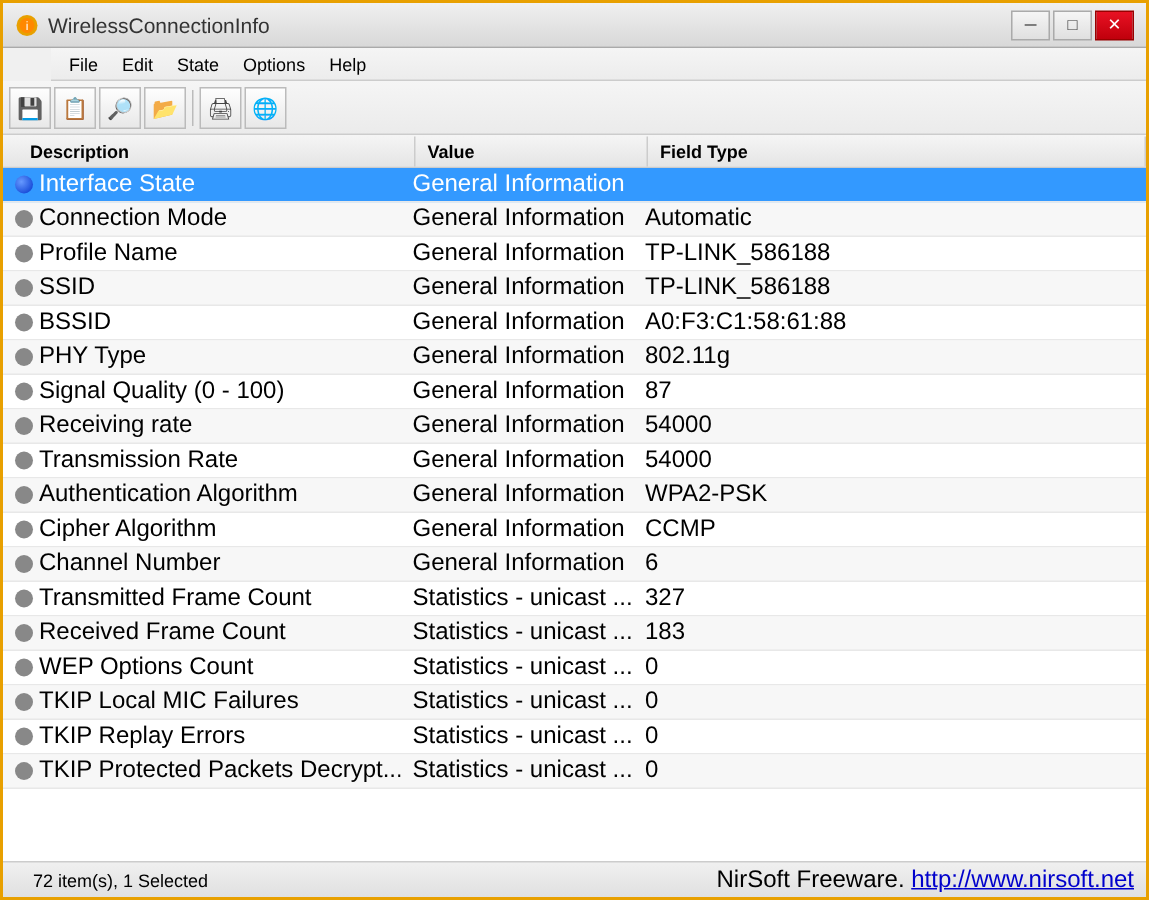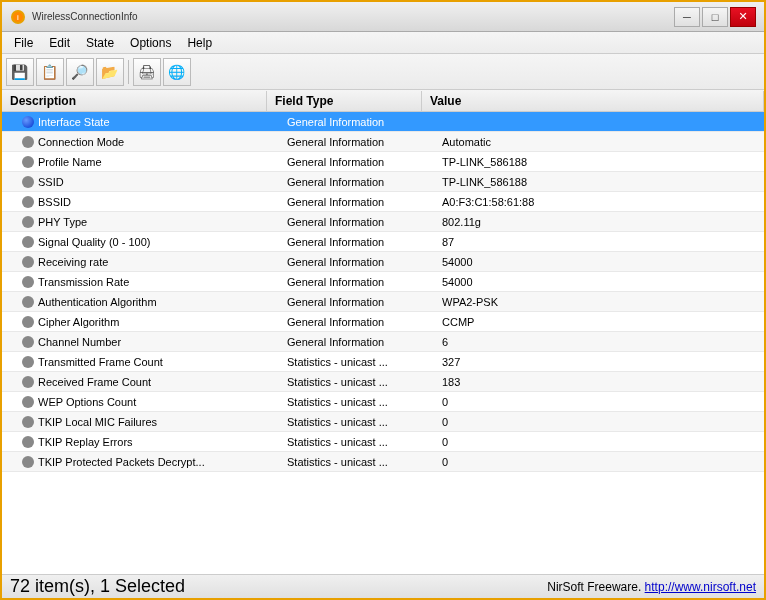--- a/index.html
+++ b/index.html
@@ -25,21 +25,21 @@
     .title-bar-left {
       display: flex;
       align-items: center;
       gap: 6px;
     }
     .title-icon {
       width: 16px;
       height: 16px;
     }
     .title-text {
-      font-size: 10px;
+      font-size: 14px;
       color: #333;
     }
     .title-bar-controls {
       display: flex;
       gap: 2px;
     }
     .title-btn {
       width: 26px;
       height: 20px;
       border: 1px solid #aaa;
@@ -58,20 +58,21 @@
     }
 
     
     .menu-bar {
       background: linear-gradient(to bottom, #f5f5f5, #ececec);
       height: 22px;
       display: flex;
       align-items: center;
       padding: 0 4px;
       border-bottom: 1px solid #ccc;
+      margin-left: 32px;
     }
     .menu-item {
       padding: 2px 8px;
       cursor: pointer;
       font-size: 12px;
       color: #000;
     }
 
     
     .toolbar {
@@ -121,20 +122,21 @@
       background: white;
     }
 
     .table-header {
       display: grid;
       grid-template-columns: 265px 155px 1fr;
       background: linear-gradient(to bottom, #f5f5f5, #e5e5e5);
       border-bottom: 1px solid #ccc;
       min-height: 22px;
       align-items: center;
+      padding-left: 10px;
     }
     .table-header-cell {
       padding: 3px 8px;
       font-weight: bold;
       font-size: 12px;
       color: #000;
       border-right: 1px solid #ccc;
     }
 
     .table-body {
@@ -153,22 +155,22 @@
       background: #ffffff;
     }
     .table-row:nth-child(even) {
       background: #f7f7f7;
     }
     .table-row.selected {
       background: #3399ff !important;
       color: white;
     }
     .table-cell {
-      padding: 2px 20px;
-      font-size: 11px;
+      padding: 2px 8px;
+      font-size: 16px;
       display: flex;
       align-items: center;
       gap: 4px;
       white-space: nowrap;
       overflow: hidden;
       text-overflow: ellipsis;
     }
     .row-icon {
       width: 12px;
       height: 12px;
@@ -185,25 +187,26 @@
     .status-bar {
       height: 24px;
       background: linear-gradient(to bottom, #f0f0f0, #e0e0e0);
       border-top: 1px solid #ccc;
       display: flex;
       align-items: center;
       justify-content: space-between;
       padding: 0 8px;
     }
     .status-left {
-      font-size: 18px;
+      font-size: 12px;
       color: #000;
+      margin-left: 12px;
     }
     .status-right {
-      font-size: 12px;
+      font-size: 16px;
       color: #000;
     }
     .status-right a {
       color: #0000cc;
       text-decoration: underline;
     }
 
     
     .table-body::-webkit-scrollbar {
       width: 16px;
@@ -252,22 +255,22 @@
     <button class="toolbar-btn">🔎</button>
     <button class="toolbar-btn">📂</button>
     <div class="toolbar-separator"></div>
     <button class="toolbar-btn">🖨</button>
     <button class="toolbar-btn">🌐</button>
   </div>
 
   <div class="table-container">
     <div class="table-header">
       <div class="table-header-cell">Description</div>
+      <div class="table-header-cell">Value</div>
       <div class="table-header-cell">Field Type</div>
-      <div class="table-header-cell">Value</div>
     </div>
     <div class="table-body" id="table-body">
 
     <div class="table-row selected">
     <div class="table-cell">
       <span class="row-icon blue"></span>
       <span>Interface State</span>
     </div>
     <div class="table-cell">General Information</div>
   </div>

